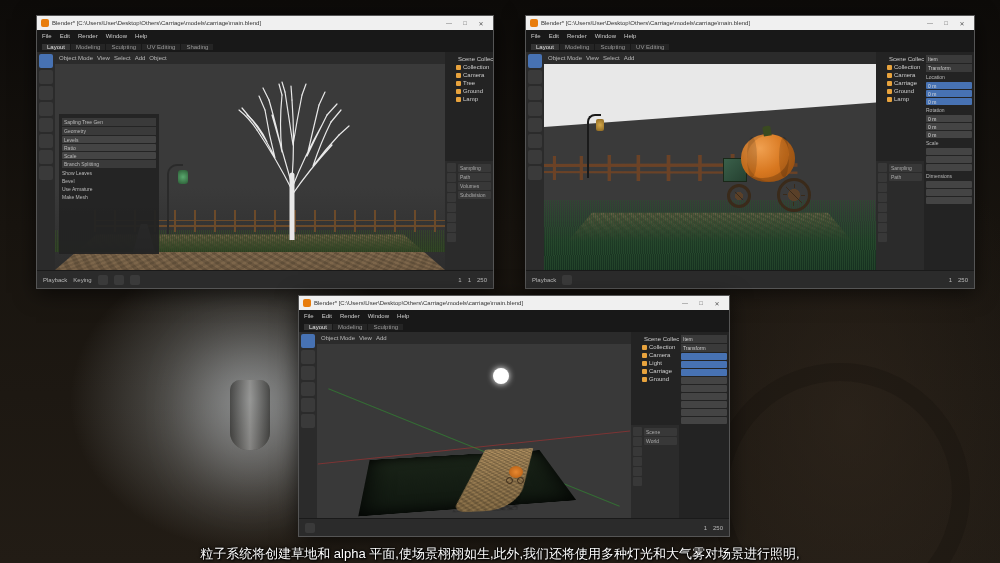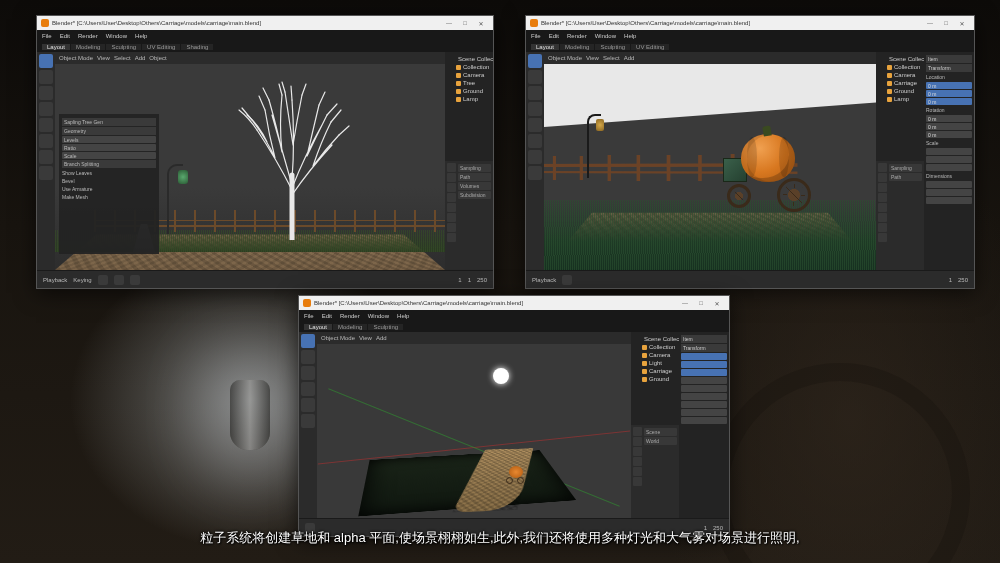--- a/index.html
+++ b/index.html
@@ -298,21 +298,21 @@
   .axis-green { background:#30a030; }
   .mini-carriage { position:absolute; bottom: 36px; left: 60%; width: 20px; height: 16px; }
   .mini-pk { position:absolute; top:0; left:4px; width:14px; height:12px; background: radial-gradient(#e88830,#b05a10); border-radius:50%; }
   .mini-wh { position:absolute; bottom:-2px; width:7px; height:7px; border:1px solid #3a2a1a; border-radius:50%; }
   .mini-wh.a { left:1px; } .mini-wh.b { right:1px; }
 
   .subtitle {
     position: absolute;
     left: 0;
     right: 0;
-    bottom: 16px;
+    bottom: 0;
     text-align: center;
     font-size: 13px;
     color: #fff;
     text-shadow: 0 0 3px #000, 0 0 3px #000, 1px 1px 2px #000;
     line-height: 1.35;
     font-family: "Microsoft YaHei", Arial, sans-serif;
     padding: 0 30px;
   }
 </style>
 </head>

